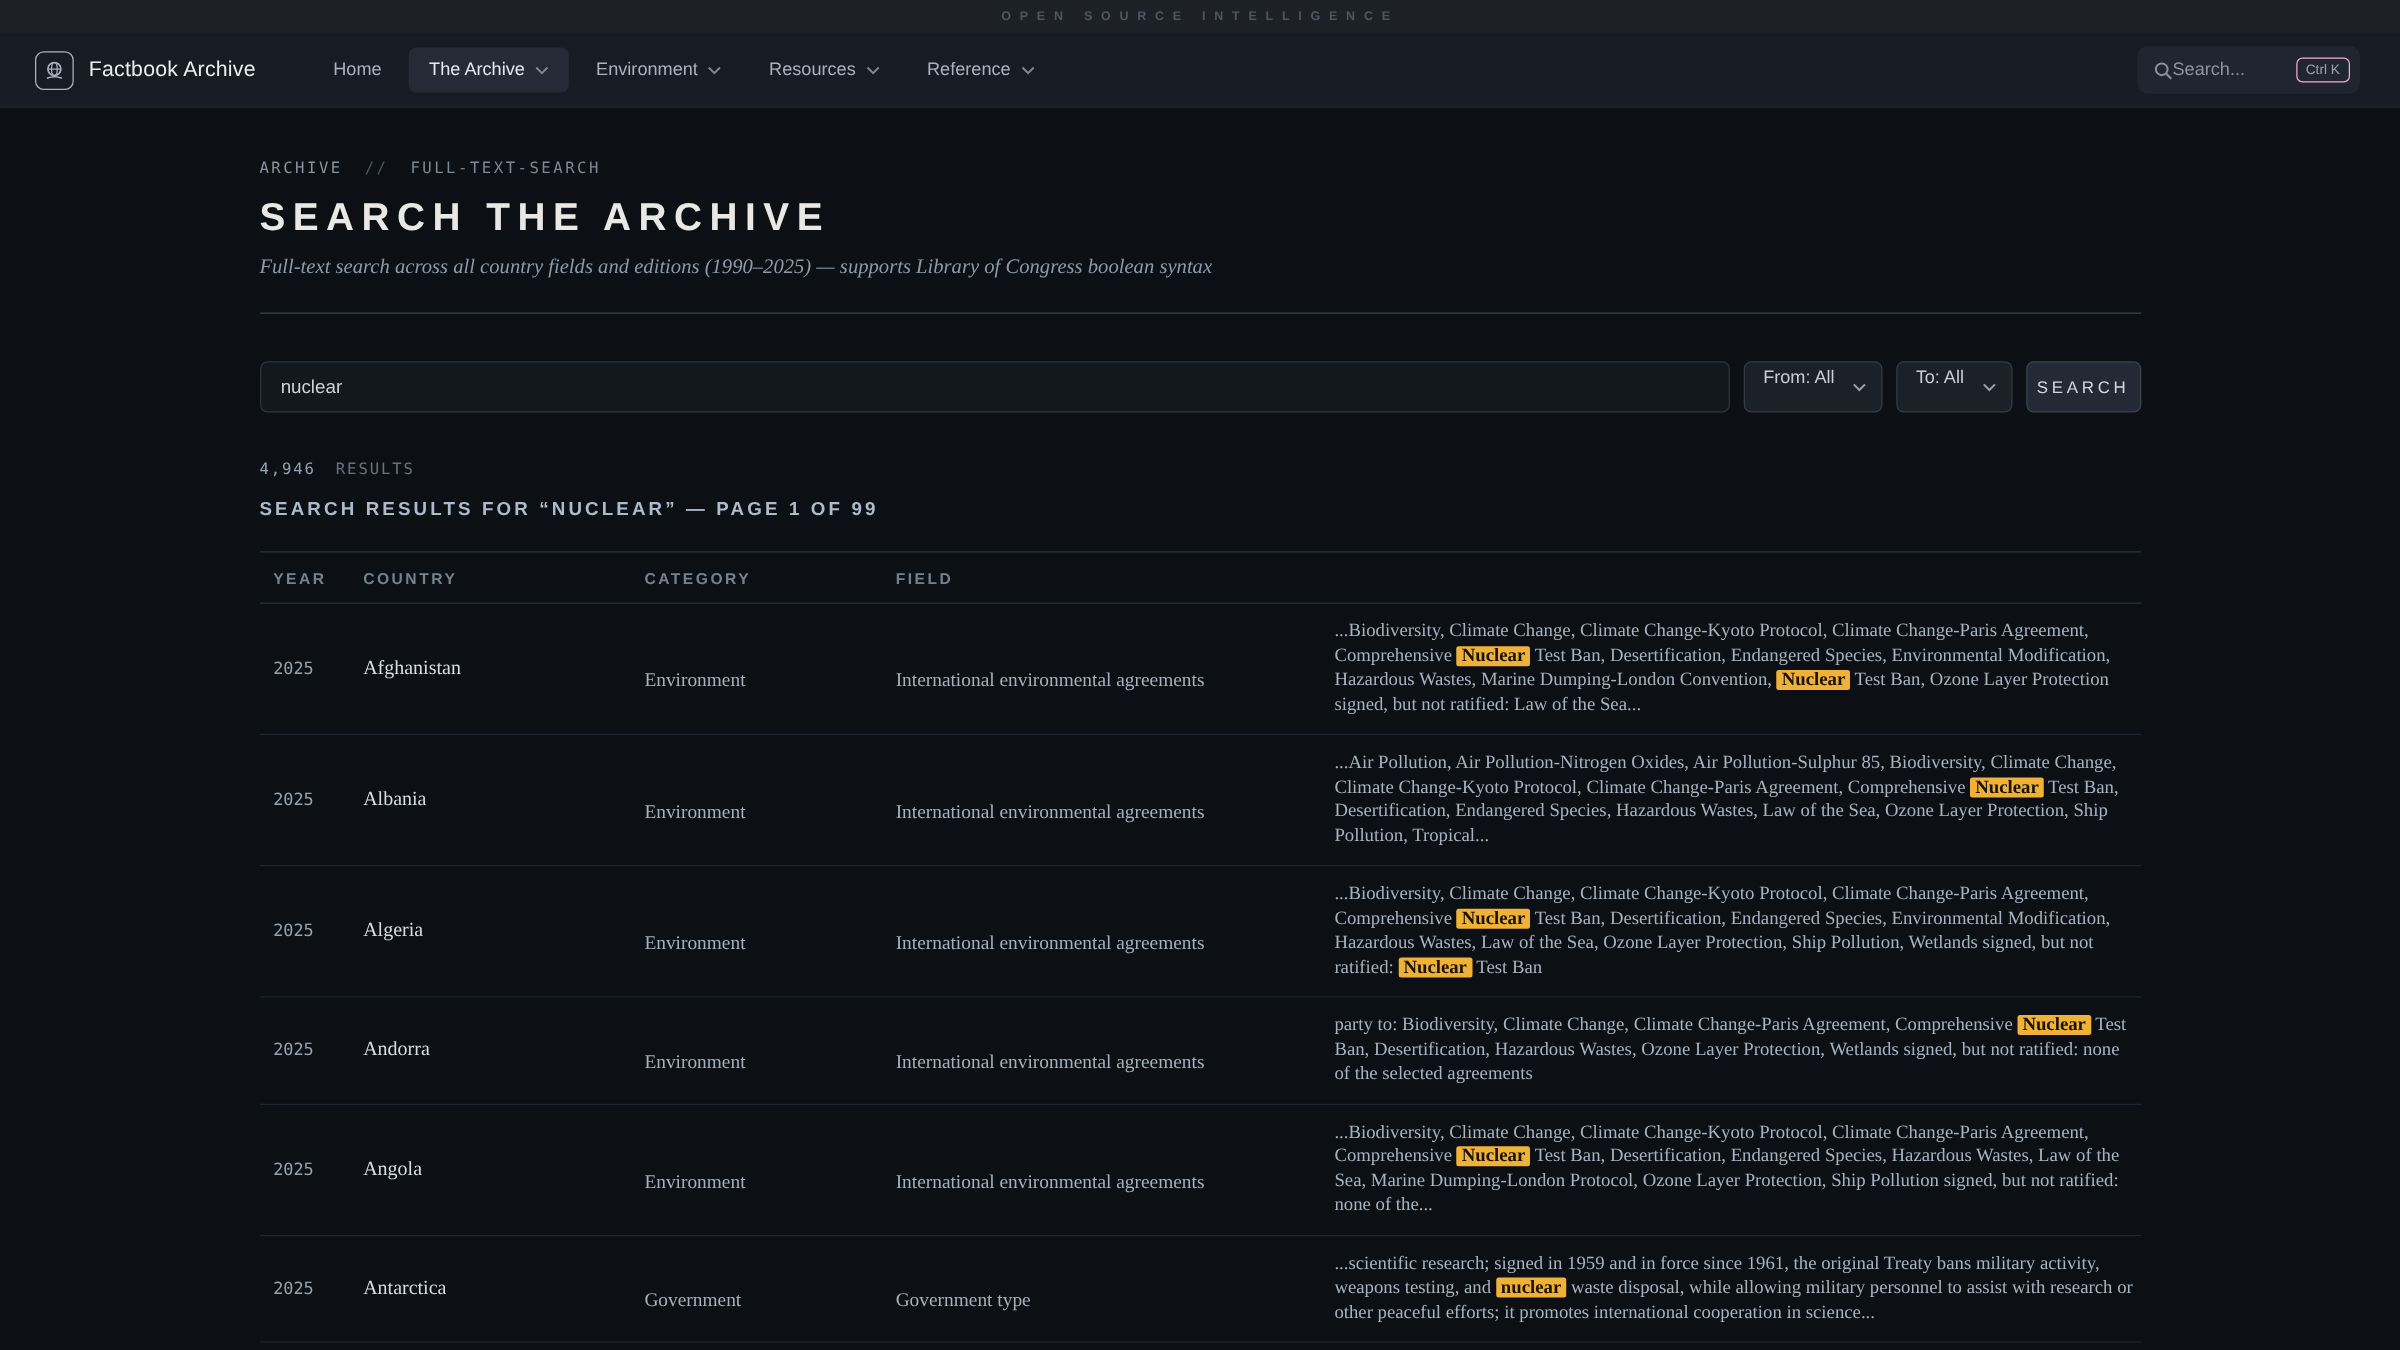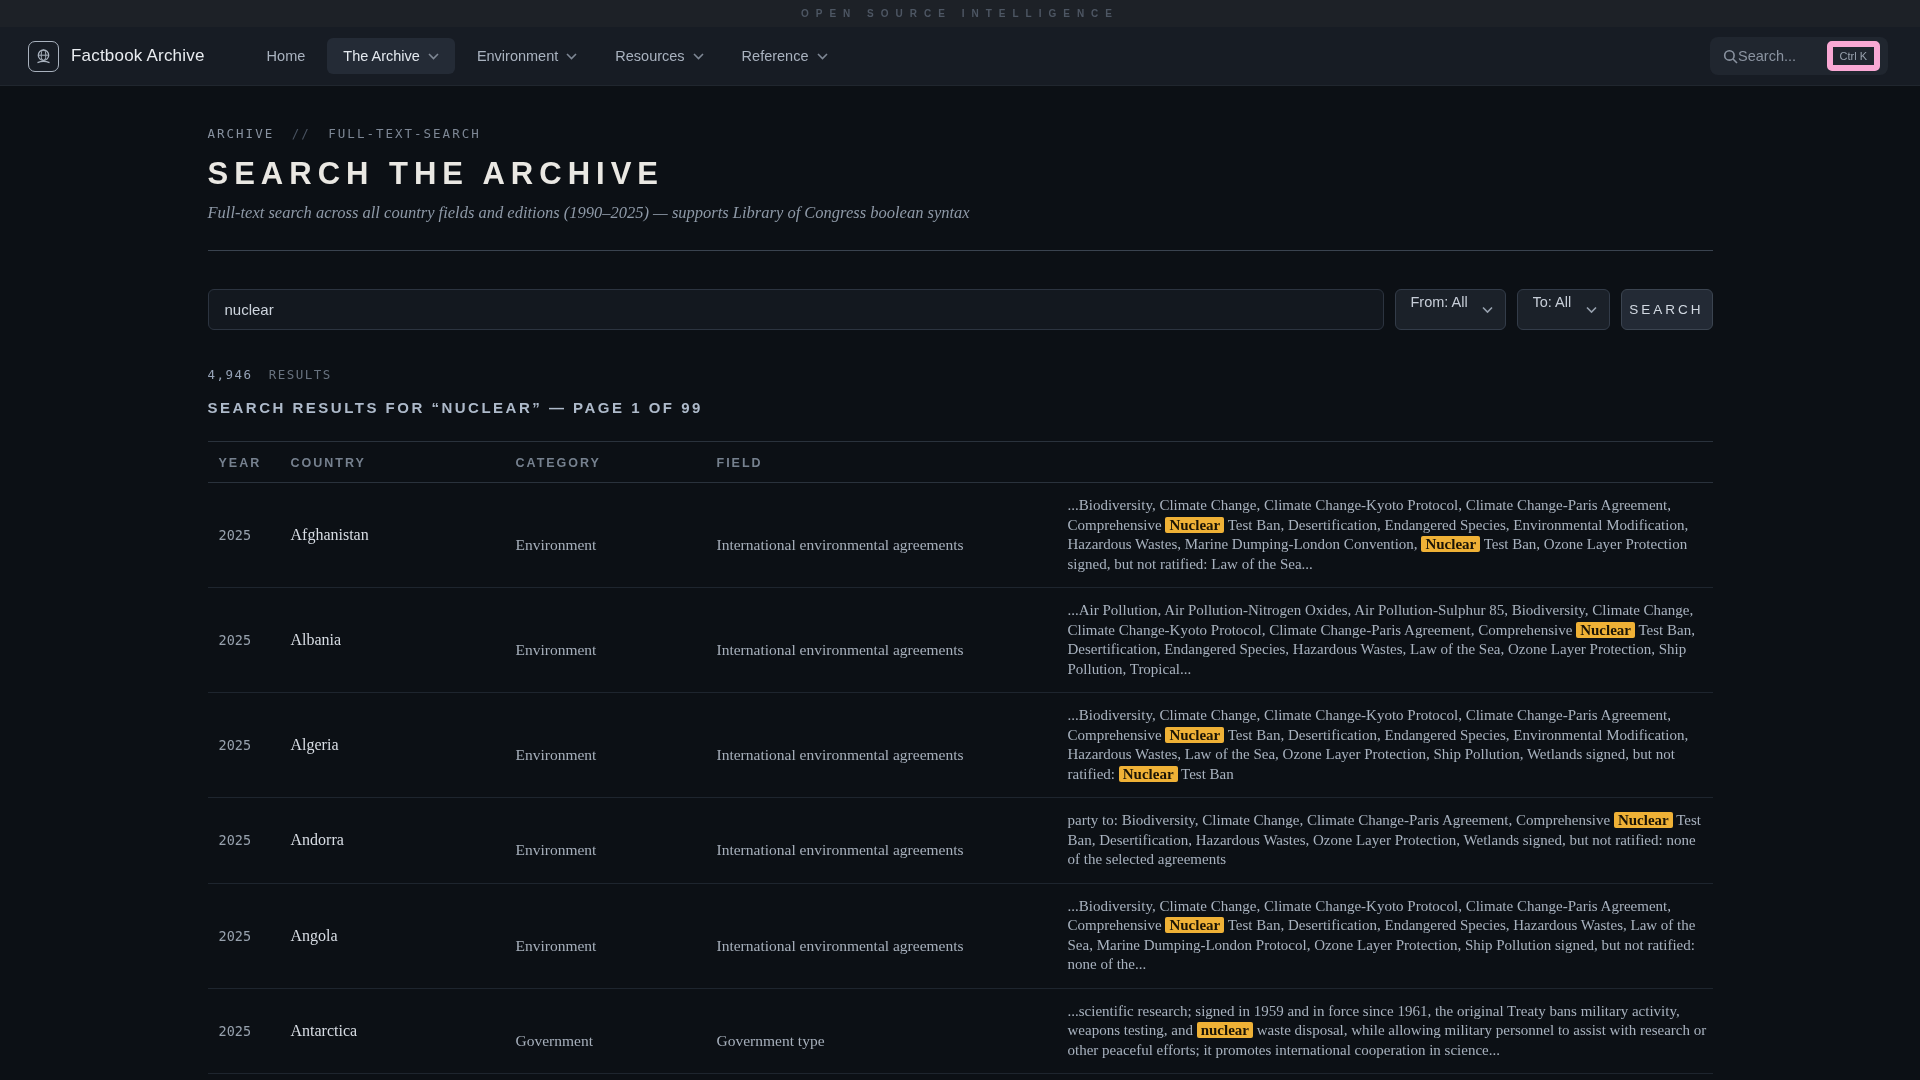--- a/index.html
+++ b/index.html
@@ -46,21 +46,21 @@
     margin-left:auto; width:178px; height:38px;
     background:#20262f; border-radius:8px;
     display:flex; align-items:center; 
     padding:0 8px 0 13px; cursor:text;
   }
   .nav-search .mag { width:15px; height:15px; flex:0 0 auto; }
   .nav-search .mag circle { fill:none; stroke:#8a93a0; stroke-width:1.6; }
   .nav-search .mag line { stroke:#8a93a0; stroke-width:1.6; }
   .nav-search .ph { font-size:14.5px; color:#8a93a0; flex:1; }
   .kbd {
-    border:6px solid #f9a8d4; border-radius:5px;
+    border:1px solid #f9a8d4; border-radius:5px;
     padding:3px 7px; font-size:11px; color:#98a1ad; white-space:nowrap;
   }
 
   
   .container { width:1505px; margin:0 auto; }
 
   .breadcrumb {
     margin-top:40px;
     font-family:"DejaVu Sans Mono", monospace;
     font-size:12.5px; letter-spacing:2px;

